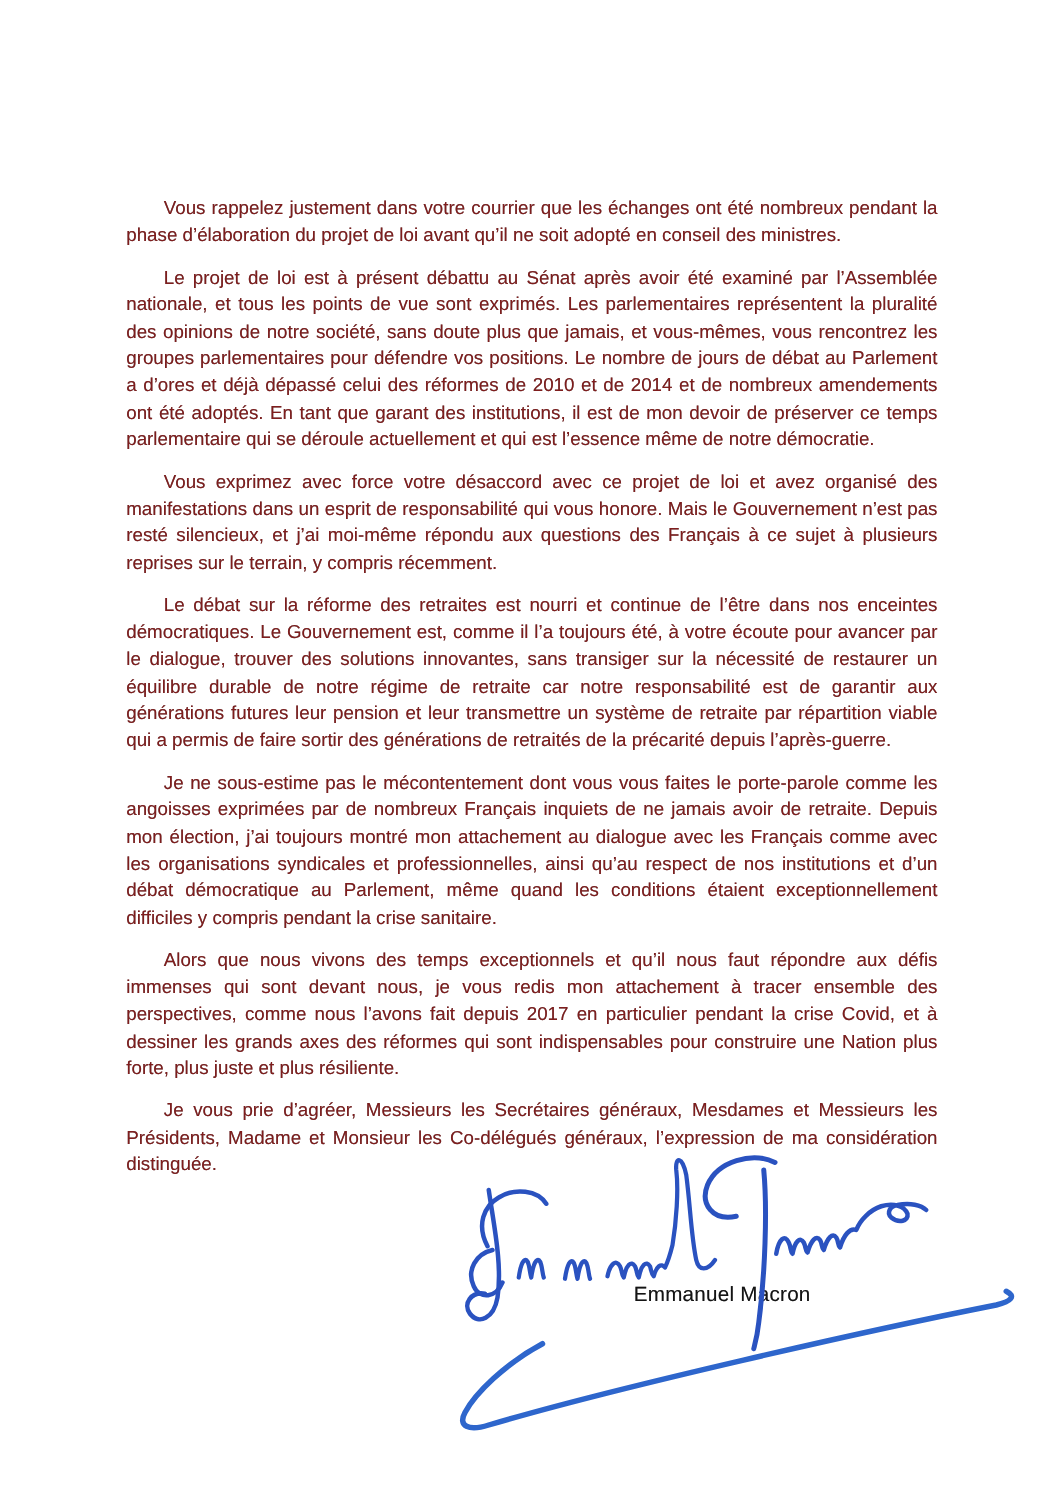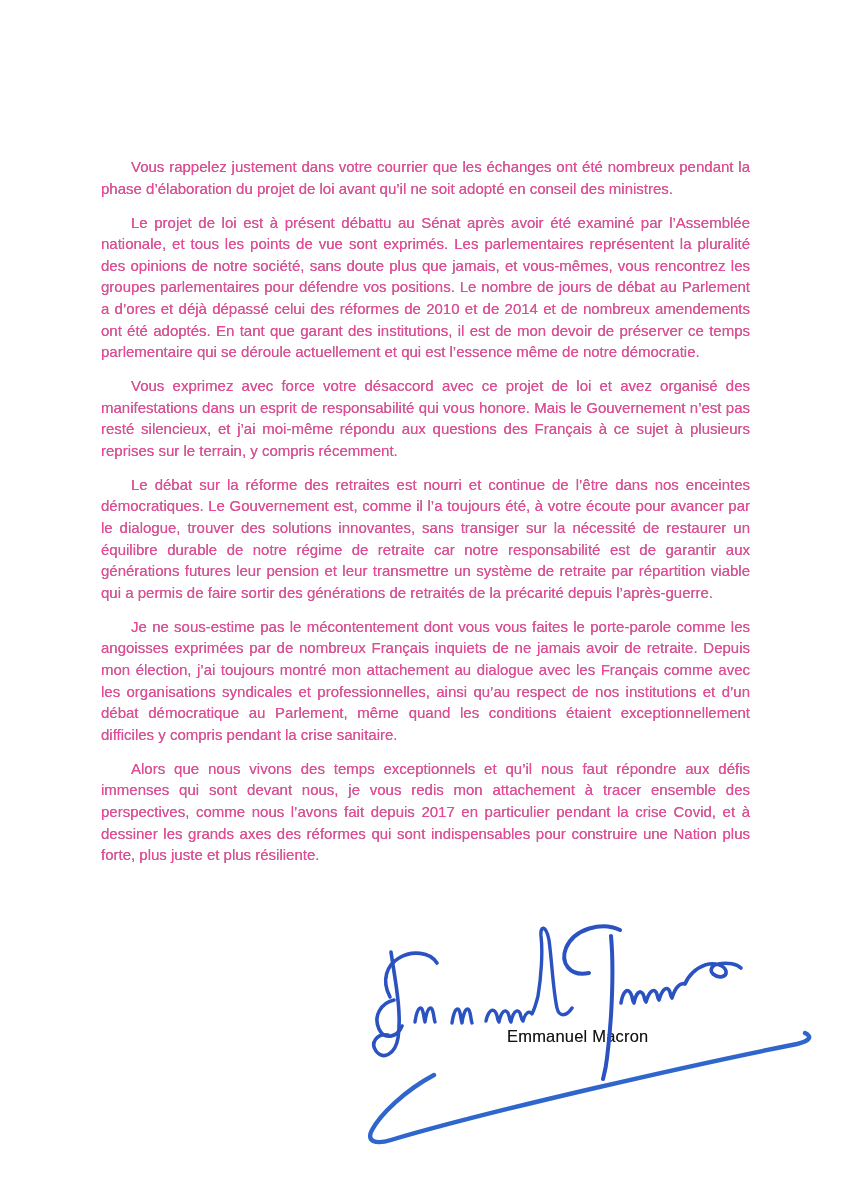--- a/index.html
+++ b/index.html
@@ -6,21 +6,21 @@
   .page {
     position:relative;
     width:848px; height:1199px;
     background:#ffffff;
     overflow:hidden;
     font-family:"Liberation Sans", sans-serif;
   }
   .letter-body {
     position:absolute;
     left:101px; top:156px; width:649px;
-    color:#ec4899;
+    color:#7f1d1d;
     font-size:15px;
     line-height:21.6px;
     text-align:justify;
     text-shadow:0 0 0.5px rgba(25,25,25,0.55);
   }
   .para {
     margin:0 0 12.4px 0;
     text-indent:30px;
   }
   .typed-name {
@@ -49,20 +49,21 @@
 
 <div class="page">
 
   <div class="letter-body">
     <p class="para">Vous rappelez justement dans votre courrier que les échanges ont été nombreux pendant la phase d’élaboration du projet de loi avant qu’il ne soit adopté en conseil des ministres.</p>
     <p class="para">Le projet de loi est à présent débattu au Sénat après avoir été examiné par l’Assemblée nationale, et tous les points de vue sont exprimés. Les parlementaires représentent la pluralité des opinions de notre société, sans doute plus que jamais, et vous-mêmes, vous rencontrez les groupes parlementaires pour défendre vos positions. Le nombre de jours de débat au Parlement a d’ores et déjà dépassé celui des réformes de 2010 et de 2014 et de nombreux amendements ont été adoptés. En tant que garant des institutions, il est de mon devoir de préserver ce temps parlementaire qui se déroule actuellement et qui est l’essence même de notre démocratie.</p>
     <p class="para">Vous exprimez avec force votre désaccord avec ce projet de loi et avez organisé des manifestations dans un esprit de responsabilité qui vous honore. Mais le Gouvernement n’est pas resté silencieux, et j’ai moi-même répondu aux questions des Français à ce sujet à plusieurs reprises sur le terrain, y compris récemment.</p>
     <p class="para">Le débat sur la réforme des retraites est nourri et continue de l’être dans nos enceintes démocratiques. Le Gouvernement est, comme il l’a toujours été, à votre écoute pour avancer par le dialogue, trouver des solutions innovantes, sans transiger sur la nécessité de restaurer un équilibre durable de notre régime de retraite car notre responsabilité est de garantir aux générations futures leur pension et leur transmettre un système de retraite par répartition viable qui a permis de faire sortir des générations de retraités de la précarité depuis l’après-guerre.</p>
     <p class="para">Je ne sous-estime pas le mécontentement dont vous vous faites le porte-parole comme les angoisses exprimées par de nombreux Français inquiets de ne jamais avoir de retraite. Depuis mon élection, j’ai toujours montré mon attachement au dialogue avec les Français comme avec les organisations syndicales et professionnelles, ainsi qu’au respect de nos institutions et d’un débat démocratique au Parlement, même quand les conditions étaient exceptionnellement difficiles y compris pendant la crise sanitaire.</p>
     <p class="para">Alors que nous vivons des temps exceptionnels et qu’il nous faut répondre aux défis immenses qui sont devant nous, je vous redis mon attachement à tracer ensemble des perspectives, comme nous l’avons fait depuis 2017 en particulier pendant la crise Covid, et à dessiner les grands axes des réformes qui sont indispensables pour construire une Nation plus forte, plus juste et plus résiliente.</p>
+    <p class="para">Je vous prie d’agréer, Messieurs les Secrétaires généraux, Mesdames et Messieurs les Présidents, Madame et Monsieur les Co-délégués généraux, l’expression de ma considération distinguée.</p>
   </div>
 
   <div class="typed-name">Emmanuel Macron</div>
 
   <svg class="sig-svg" viewBox="0 0 848 1199" xmlns="http://www.w3.org/2000/svg" aria-hidden="true">
 
     <path stroke-width="3.6" d="M 437,963 C 430,952 412,950 399,958 C 387,965 381,980 390,997" stroke="#2a52c0"></path>
     <path stroke-width="3.6" d="M 394,1000 C 381,1003 373,1016 379,1029 C 384,1040 397,1038 402,1026" stroke="#2a52c0"></path>
     <path stroke-width="3.6" d="M 391,952 C 395,980 402,1012 398,1038 C 395,1055 383,1060 376,1051 C 370,1043 377,1033 388,1035" stroke="#2a52c0"></path>
 

